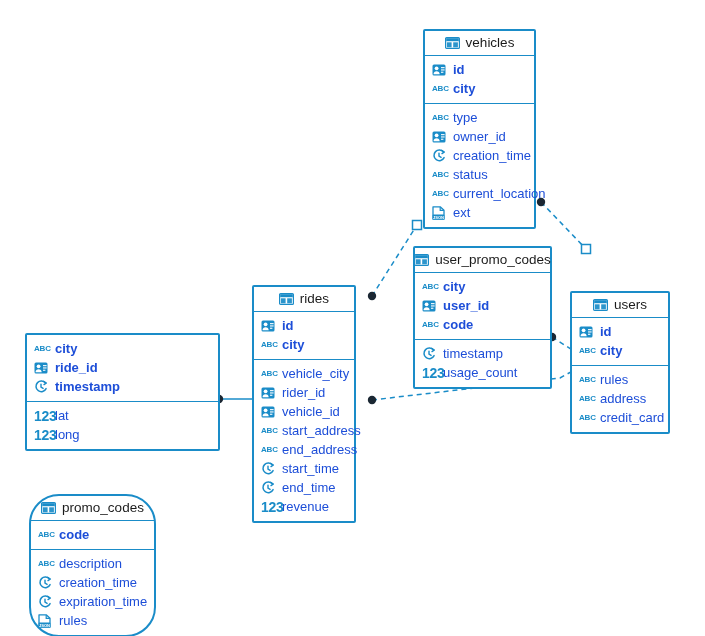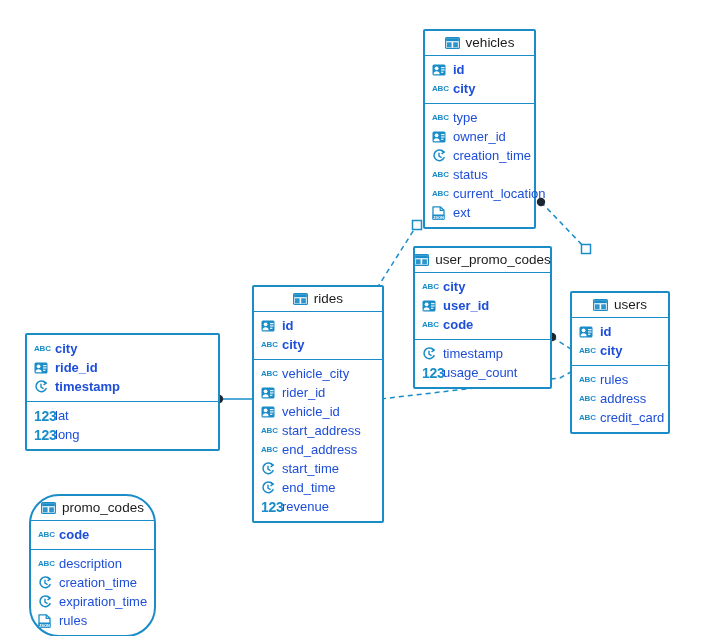--- a/index.html
+++ b/index.html
@@ -317,21 +317,21 @@
             <span class="field-name">address</span>
           </div>
           <div class="field-row">
             <span class="ico">
               <span class="ico-abc">ABC</span>
             </span>
             <span class="field-name">credit_card</span>
           </div>
         </div>
       </div>
-      <div class="table-card" style="left: 252px; top: 285px; width: 132px;">
+      <div class="table-card" style="left: 252px; top: 285px; width: 104px;">
         <div class="tbl-header">
           <span class="ico">
             <svg width="15" height="12" viewBox="0 0 15 12">
               <rect x="0.6" y="0.6" width="13.8" height="10.8" rx="1" fill="none" stroke="#1a8cc8" stroke-width="1.2"></rect>
               <rect x="1.2" y="1.2" width="12.6" height="3.0" fill="#1a8cc8"></rect>
               <rect x="1.9" y="5.3" width="4.7" height="5.0" fill="#1a8cc8" opacity="0.92"></rect>
               <rect x="8.2" y="5.3" width="4.7" height="5.0" fill="#1a8cc8" opacity="0.92"></rect>
             </svg>
           </span>
           <span class="tbl-title">rides</span>

